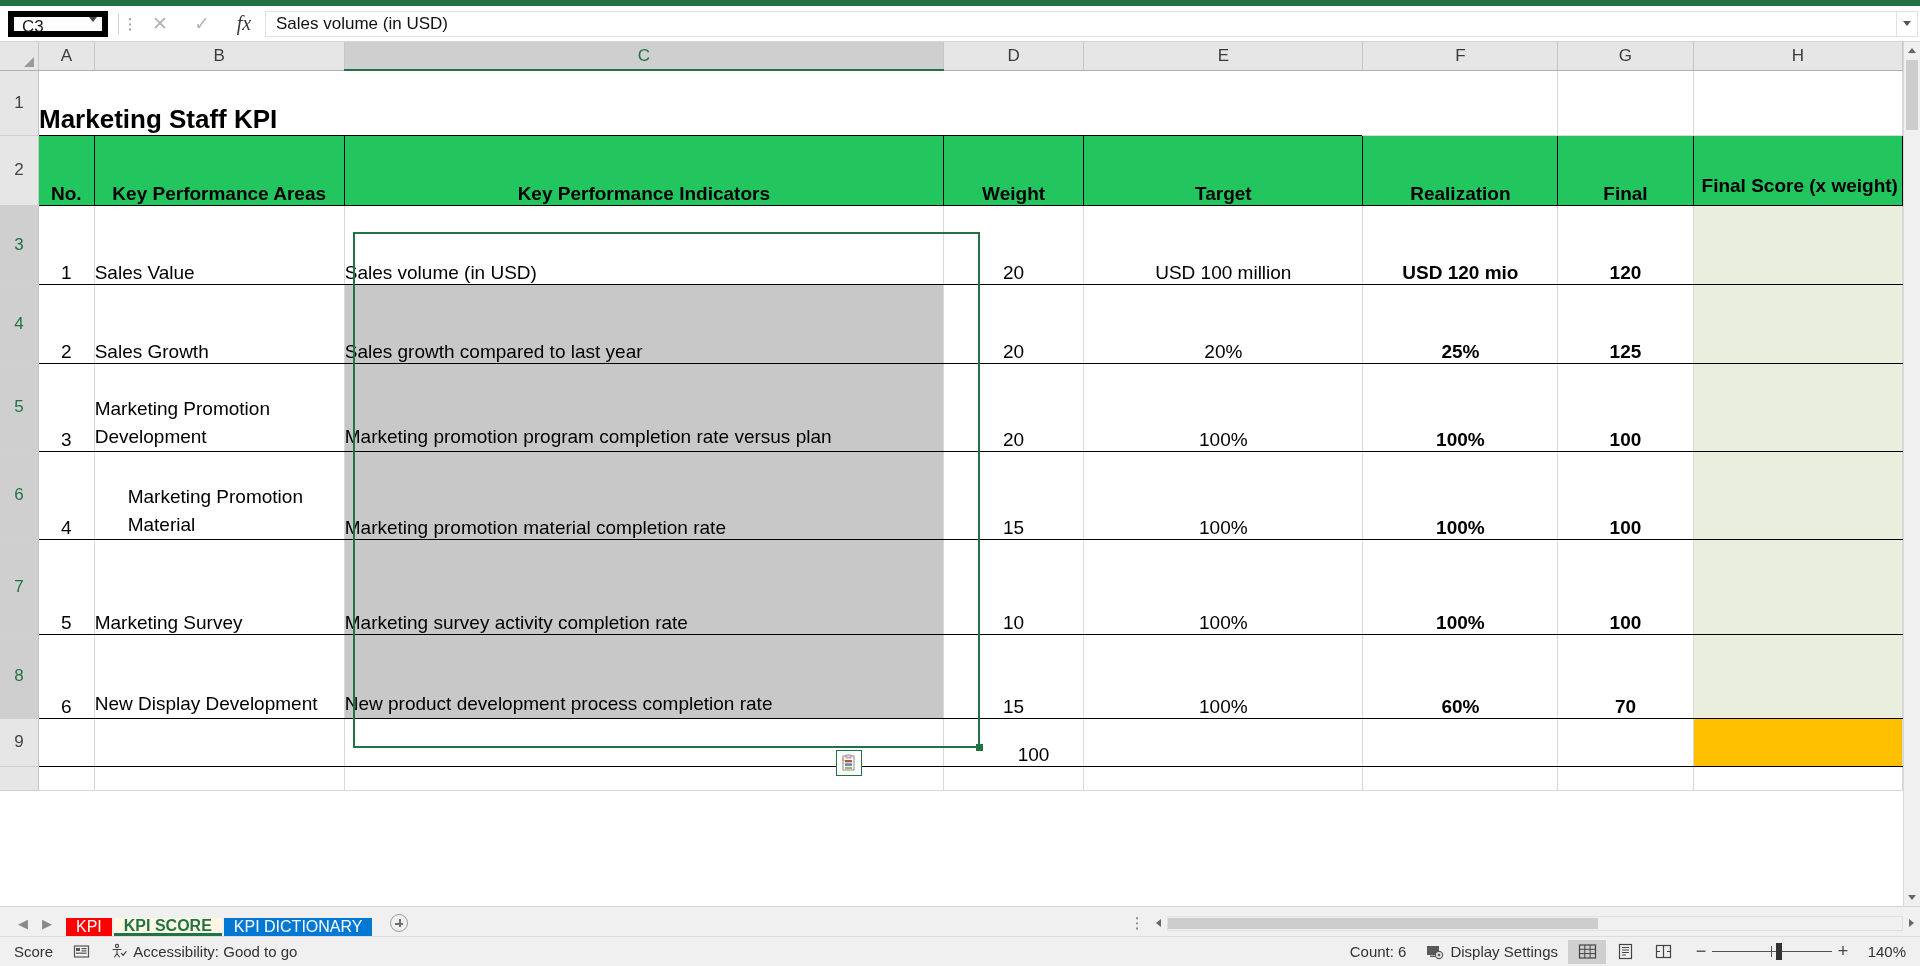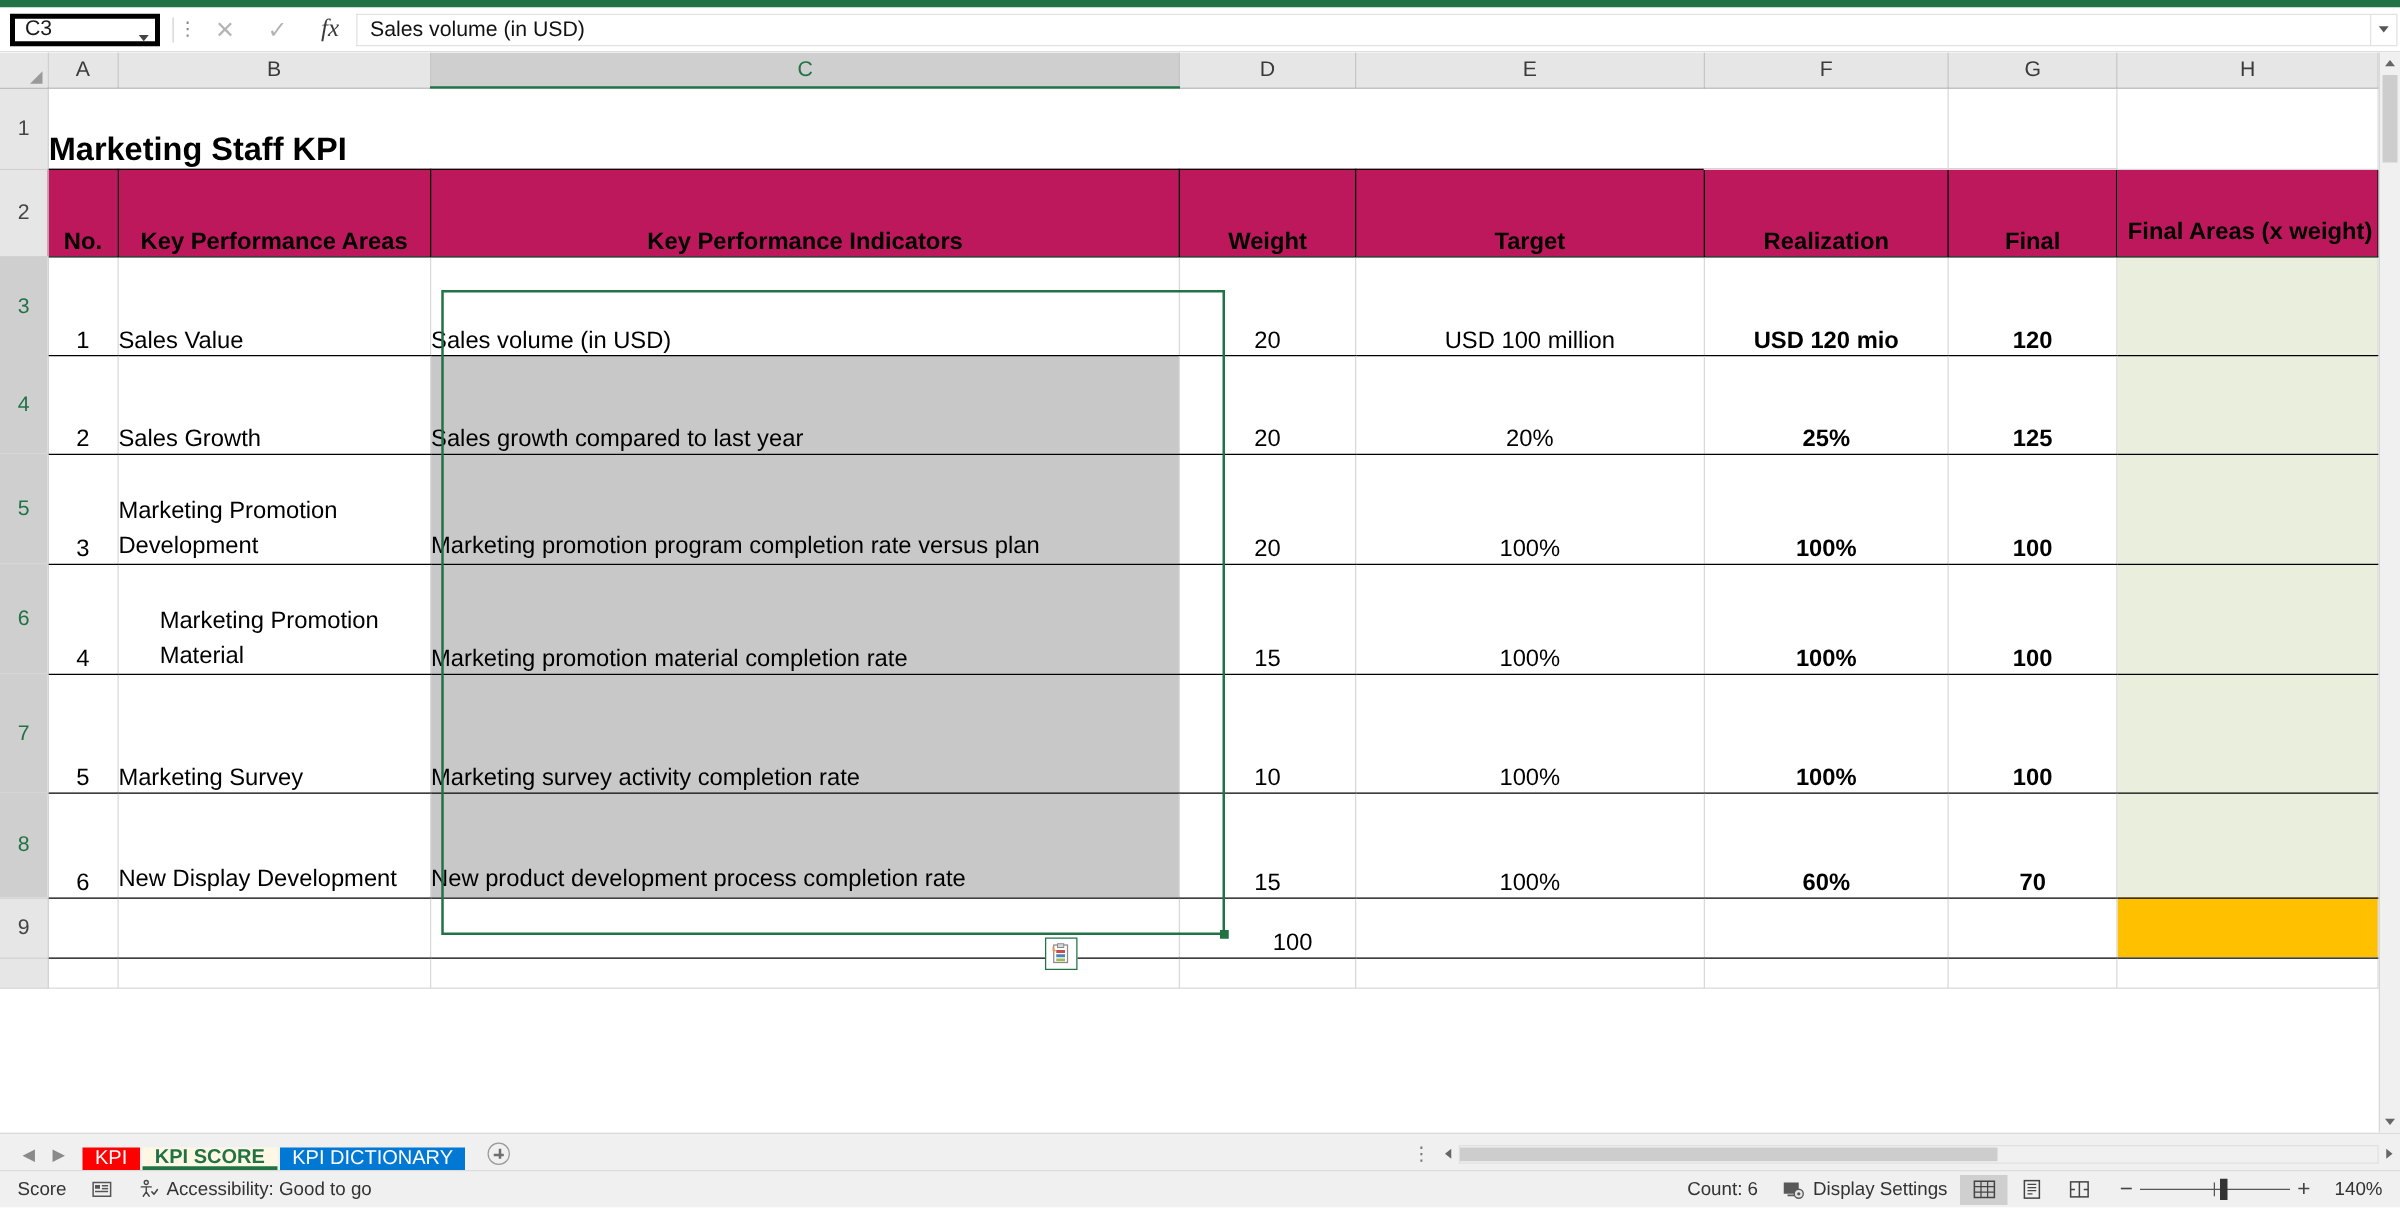--- a/index.html
+++ b/index.html
@@ -12,22 +12,22 @@
 
   
   .top-strip { height:6px; background:#217346; flex:0 0 auto; }
 
   
   .formula-bar {
     height:36px; flex:0 0 auto; display:flex; align-items:center;
     background:#fff; border-bottom:1px solid #d4d4d4; padding:0 2px;
   }
   .name-box {
-    width:120px; height:26px; margin-left:6px; display:flex; align-items:flex-end;
-    border:4px solid #000000; background:#fff; position:relative;
+    width:100px; height:26px; margin-left:6px; display:flex; align-items:flex-start;
+    border:6px solid #000000; background:#fff; position:relative;
   }
   .name-box .nb-text { font-size:17px; color:#1a1a1a; padding-left:8px; flex:1; }
   .nb-caret { width:18px; display:flex; align-items:center; justify-content:center; }
   .nb-caret:after { content:""; border-left:4px solid transparent; border-right:4px solid transparent; border-top:5px solid #444; }
   .fb-sep { width:1px; height:20px; background:#d0d0d0; margin:0 2px 0 10px; }
   .fb-dots { width:18px; text-align:center; font-size:15px; color:#888; letter-spacing:0; line-height:1; }
   .fb-btn { width:42px; height:28px; display:flex; align-items:center; justify-content:center; font-size:19px; color:#b5b5b5; }
   .fb-btn.fx { color:#3a3a3a; font-style:italic; font-family:"Liberation Serif", serif; font-size:20px; }
   .formula-input {
     flex:1; height:26px; display:flex; align-items:center;
@@ -63,21 +63,21 @@
     text-align:center; font-size:17px; color:#444; vertical-align:middle;
   }
   .rowhead.sel { background:#cfcfcf; color:#217346; }
 
   
   .cell { border-right:1px solid #d9d9d9; border-bottom:1px solid #d9d9d9; font-size:19px; color:#000;
           vertical-align:bottom; padding:0 6px 4px 6px; background:#fff; }
   .cell.blankgrid { border-right:1px solid #d9d9d9; border-bottom:1px solid #d9d9d9; }
   .t-title { font-size:26px; font-weight:bold; vertical-align:bottom; padding-bottom:2px; border:none; background:#fff;}
   .hdr {
-    background:#be185d; font-weight:bold; font-size:19px; text-align:center;
+    background:#22c55e; font-weight:bold; font-size:19px; text-align:center;
     vertical-align:bottom; padding-bottom:6px;
     border-right:1px solid #000; border-bottom:1px solid #000; border-top:1px solid #000;
     color:#000;
   }
   .bl { border-left:1px solid #000; }
   .bb { border-bottom:1px solid #000; }
   .ctr { text-align:center; }
   .bold { font-weight:bold; }
   .selrange { background:#c8c8c8; }
   .greenish { background:#eaefdd; }
@@ -213,21 +213,21 @@
 
         <tr style="height:70px">
           <td class="rowhead">2</td>
           <td class="hdr bl">No.</td>
           <td class="hdr">Key Performance Areas</td>
           <td class="hdr">Key Performance Indicators</td>
           <td class="hdr">Weight</td>
           <td class="hdr">Target</td>
           <td class="hdr">Realization</td>
           <td class="hdr">Final</td>
-          <td class="hdr" style="text-align:left;padding:0 4px 6px 8px;line-height:1.35;overflow:hidden;white-space:nowrap;">Final Areas (x weight)</td>
+          <td class="hdr" style="text-align:left;padding:0 4px 6px 8px;line-height:1.35;overflow:hidden;white-space:nowrap;">Final Score (x weight)</td>
         </tr>
 
         <tr style="height:79px">
           <td class="rowhead sel">3</td>
           <td class="cell ctr bl bb">1</td>
           <td class="cell bb">Sales Value</td>
           <td class="cell bb">Sales volume (in USD)</td>
           <td class="cell ctr bb">20</td>
           <td class="cell ctr bb">USD 100 million</td>
           <td class="cell ctr bold bb">USD 120 mio</td>

